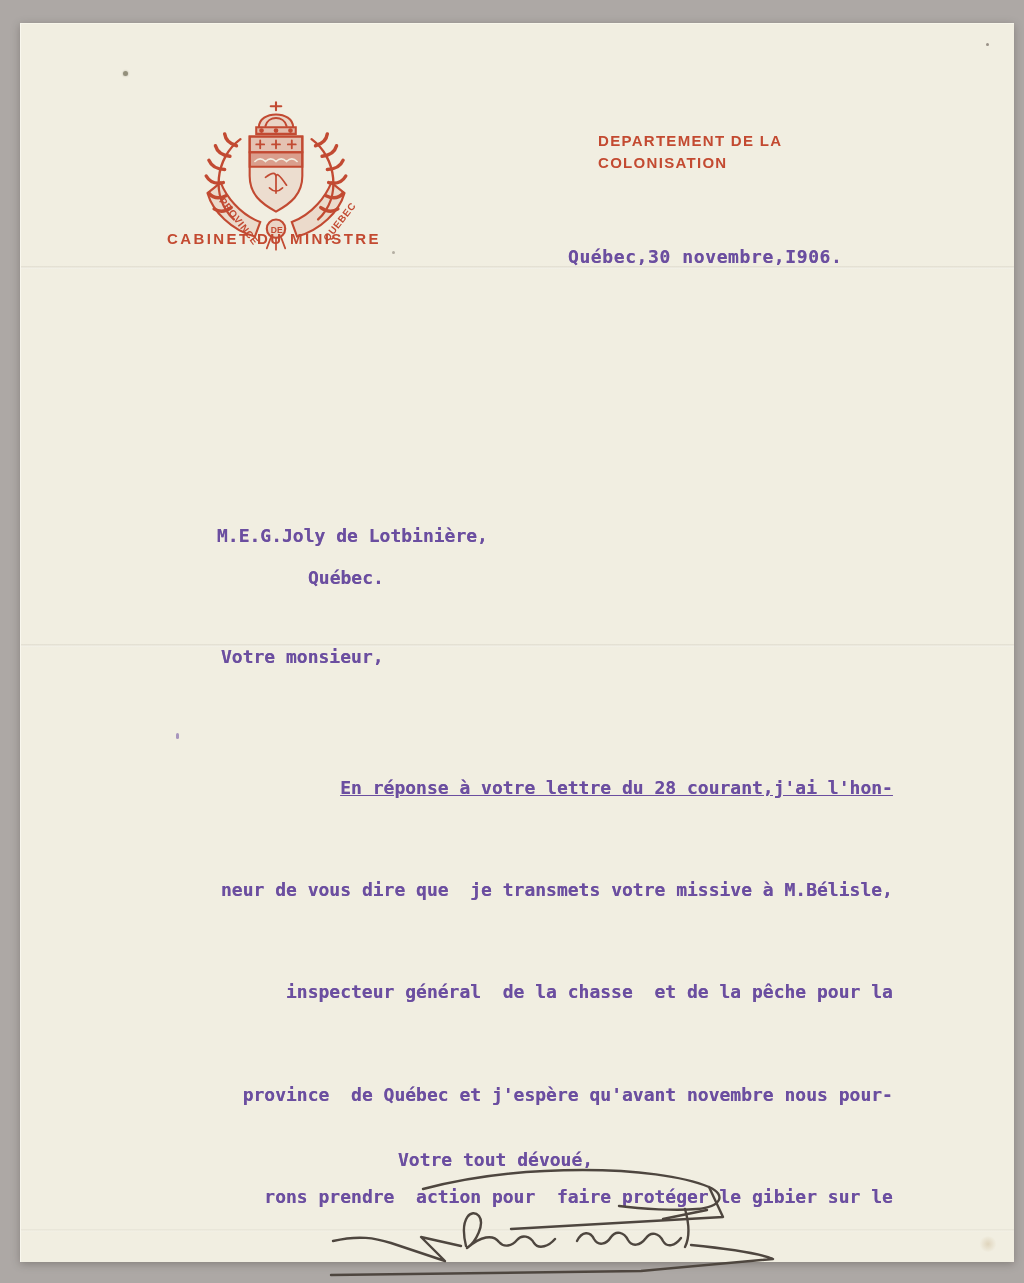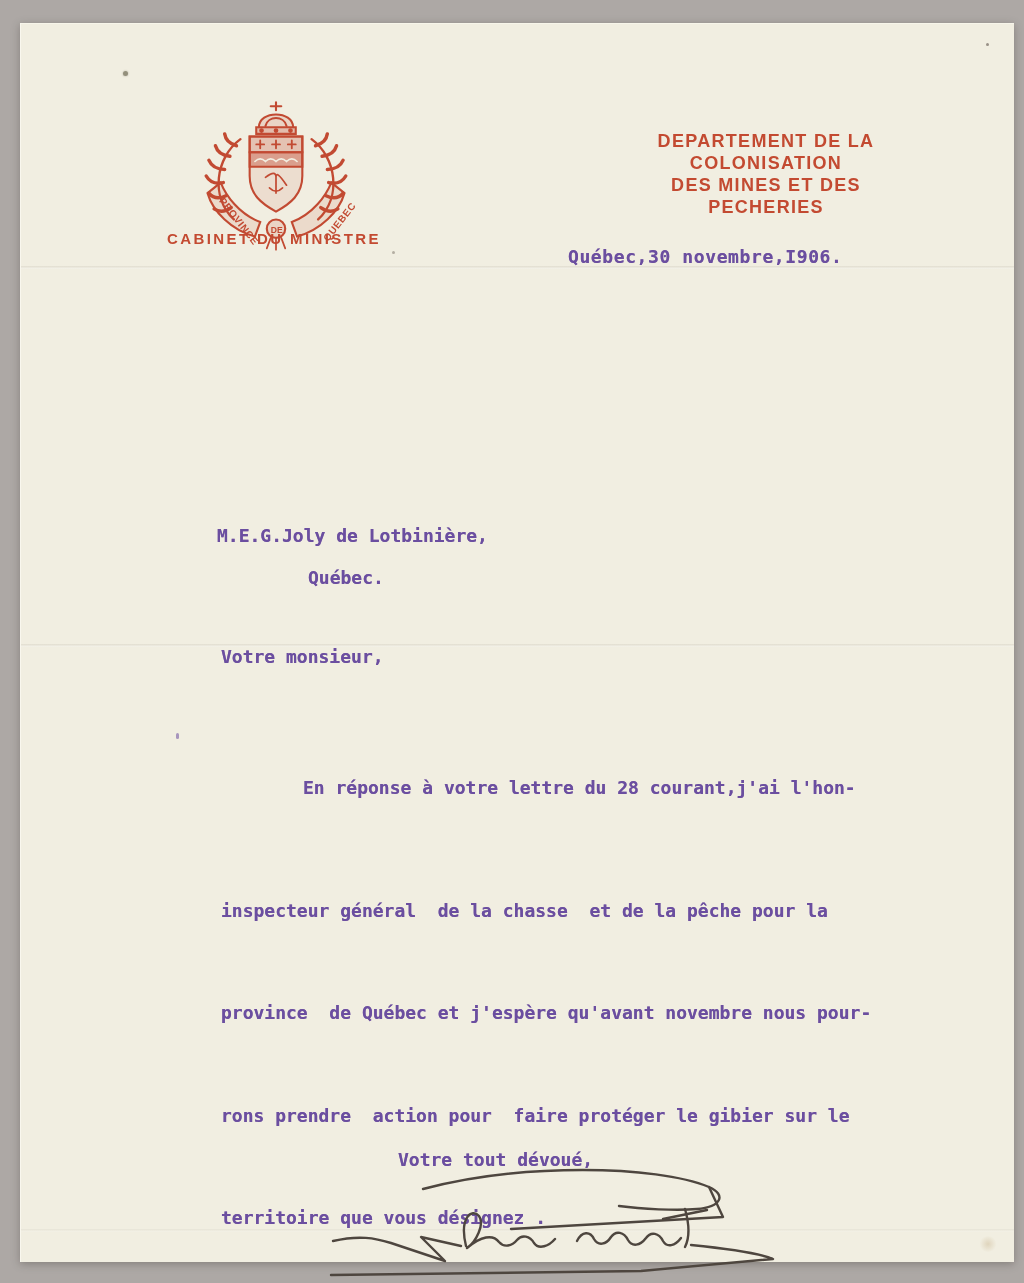--- a/index.html
+++ b/index.html
@@ -32,40 +32,40 @@
   .red-ink{
     color:#c34a31;
     font-family:"Liberation Sans", sans-serif;
     font-weight:700;
   }
   .cabinet{
     position:absolute;left:146px;top:206px;
     font-size:15px;letter-spacing:2.4px;
   }
   .dept{
-    position:absolute;left:595px;top:106px;width:300px;
-    text-align:center;
-    font-size:18px;letter-spacing:1.3px;line-height:22px;
+    position:absolute;left:577px;top:106px;width:300px;
+    font-size:15px;letter-spacing:1.3px;line-height:22px;
   }
   
   .ink{
     color:#6b4ea0;
     font-family:"DejaVu Sans Mono", monospace;
     font-weight:700;
     font-size:18px;
     text-shadow:0 0 .6px rgba(98,66,150,.65);
     white-space:pre;
+    text-align:right;
   }
   .dateline{position:absolute;left:547px;top:222px;letter-spacing:.6px;}
   .recipient1{position:absolute;left:196px;top:501px;}
   .recipient2{position:absolute;left:287px;top:543px;}
   .salutation{position:absolute;left:200px;top:622px;}
   .body-text{position:absolute;left:200px;top:660px;}
   .body-line{line-height:39.2px;}
-  .body-line.indent{padding-left:82px;}
+  .body-line.indent{padding-left:82px;text-decoration:underline;}
   .closing{position:absolute;left:377px;top:1125px;}
   .crest{position:absolute;left:176px;top:74px;}
   .signature{position:absolute;left:290px;top:1125px;pointer-events:none;}
   .speck{position:absolute;border-radius:50%;}
   .speck.s1{left:102px;top:47px;width:5px;height:5px;background:rgba(70,65,40,.55);box-shadow:0 0 2px rgba(70,65,40,.4);}
   .speck.s2{left:965px;top:19px;width:3px;height:3px;background:rgba(80,70,60,.55);}
   .speck.s3{left:371px;top:227px;width:3px;height:3px;background:rgba(120,110,100,.5);}
   .speck.s4{left:155px;top:709px;width:3px;height:6px;background:rgba(107,78,160,.55);border-radius:2px;}
   .smudge{position:absolute;left:958px;top:1212px;width:18px;height:16px;border-radius:50%;
     background:radial-gradient(circle, rgba(190,165,120,.35), rgba(190,165,120,0) 70%);}
@@ -118,35 +118,35 @@
       <text x="17" y="83" transform="rotate(52 22 80)" letter-spacing="0.5">PROVINCE</text>
       <text x="80" y="103" transform="rotate(-52 96 86)" letter-spacing="0.5">QUEBEC</text>
       <text x="56" y="102" font-size="6.5">DE</text>
     </g>
   </svg>
 
   <div class="red-ink cabinet">CABINET DU MINISTRE</div>
 
   <div class="red-ink dept">
     <div>DEPARTEMENT DE LA COLONISATION</div>
-    <div>DES MINES ET DES PECHERIES</div>
   </div>
 
   <div class="ink dateline">Québec,30 novembre,I906.</div>
 
   <div class="ink recipient1">M.E.G.Joly de Lotbinière,</div>
   <div class="ink recipient2">Québec.</div>
 
   <div class="ink salutation">Votre monsieur,</div>
 
   <div class="ink body-text">
     
   
       <div class="body-line indent">En réponse à votre lettre du 28 courant,j'ai l'hon-</div>
     
+      <div class="body-line">neur de vous dire que  je transmets votre missive à M.Bélisle,</div>
     
       <div class="body-line">inspecteur général  de la chasse  et de la pêche pour la</div>
     
       <div class="body-line">province  de Québec et j'espère qu'avant novembre nous pour-</div>
     
       <div class="body-line">rons prendre  action pour  faire protéger le gibier sur le</div>
     
       <div class="body-line">territoire que vous désignez .</div>
     
       

